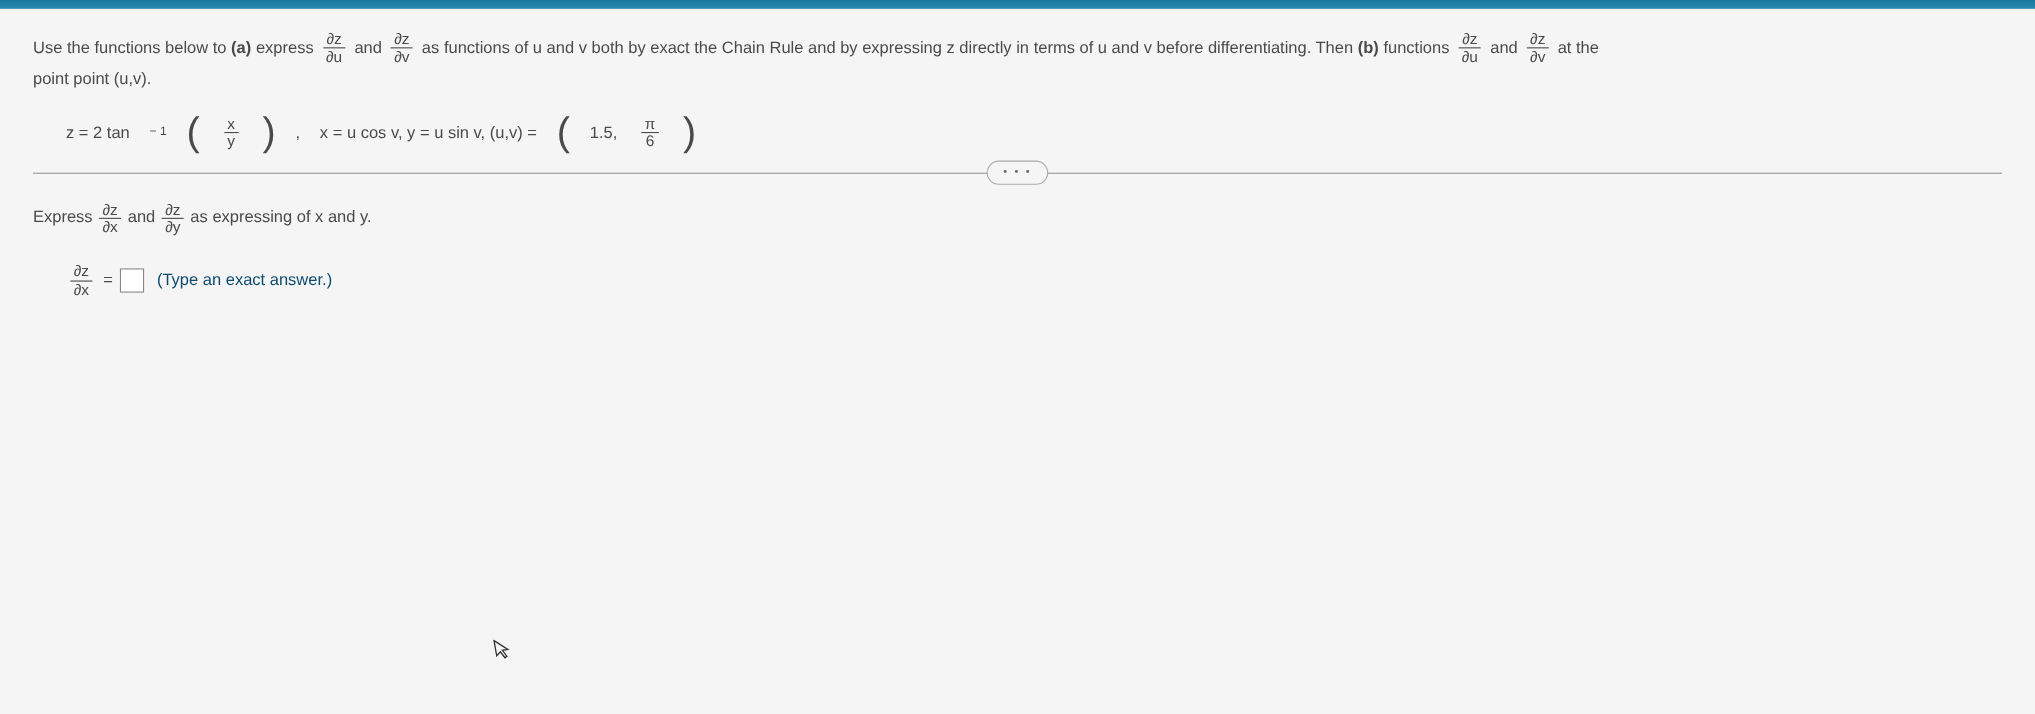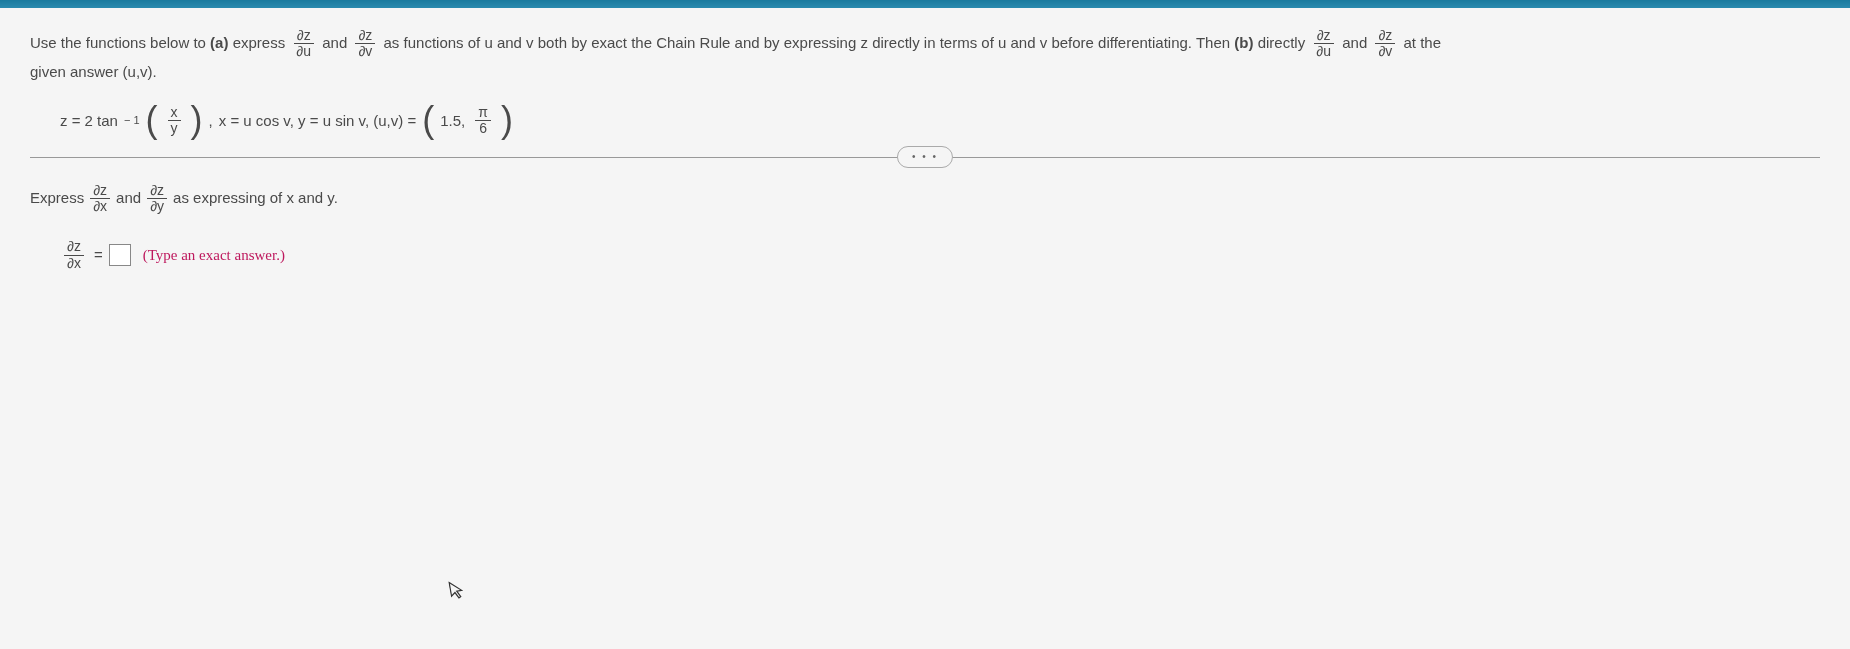--- a/index.html
+++ b/index.html
@@ -43,21 +43,21 @@
       padding: 0 3px;
     }
     .frac .den {
       padding: 0 3px;
     }
     .eq-block {
       margin: 20px 0 20px 30px;
       font-size: 15px;
       display: flex;
       align-items: center;
-      gap: 6px;
+      gap: 18px;
     }
     .bigparen {
       font-size: 36px;
       line-height: 0.8;
       font-weight: 100;
       color: #4a4a4a;
     }
     .divider-wrap {
       position: relative;
       margin: 15px 0 25px 0;
@@ -94,23 +94,22 @@
       gap: 6px;
     }
     .answer-box {
       width: 22px;
       height: 22px;
       border: 1px solid #888;
       background: #fff;
       display: inline-block;
     }
     .hint {
-      color: #be185d;
+      color: #0c4a6e;
       margin-left: 6px;
-      font-family: Liberation Serif, serif;
     }
     .sup {
       font-size: 11px;
       vertical-align: super;
     }
     .cursor {
       position: absolute;
       left: 450px;
       top: 580px;
       font-size: 18px;
@@ -133,33 +132,33 @@
       <span class="num">∂z</span>
       <span class="den">∂u</span>
     </span>
     <span> and </span>
     <span class="frac">
       <span class="num">∂z</span>
       <span class="den">∂v</span>
     </span>
     <span> as functions of u and v both by exact the Chain Rule and by expressing z directly in terms of u and v before differentiating. Then </span>
     <b>(b)</b>
-    <span> directly </span>
+    <span> functions </span>
     <span class="frac">
       <span class="num">∂z</span>
       <span class="den">∂u</span>
     </span>
     <span> and </span>
     <span class="frac">
       <span class="num">∂z</span>
       <span class="den">∂v</span>
     </span>
     <span> at the</span>
     <br>
-    <span>given answer (u,v).</span>
+    <span>point point (u,v).</span>
   </div>
 
   <div class="eq-block">
     <span>z = 2 tan</span>
     <span class="sup">− 1</span>
     <span class="bigparen">(</span>
     <span class="frac">
       <span class="num">x</span>
       <span class="den">y</span>
     </span>

